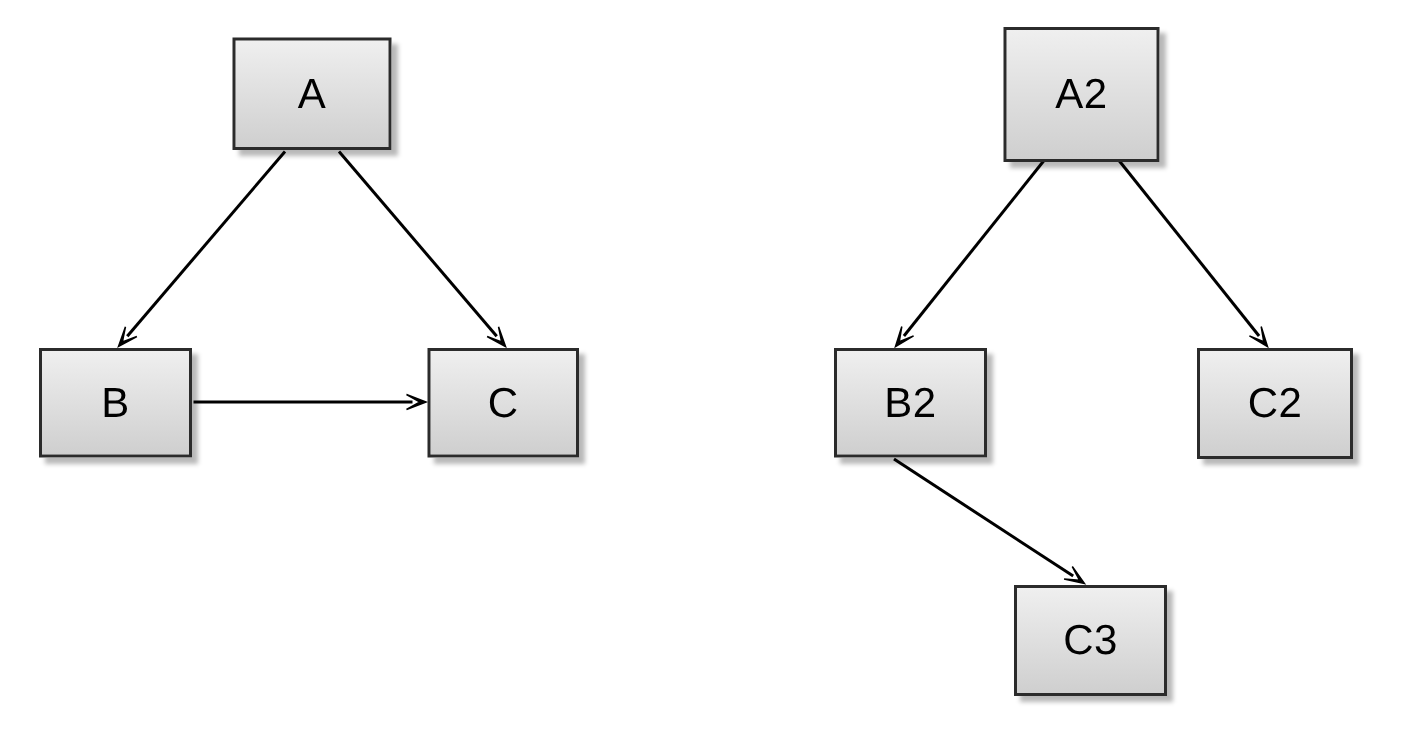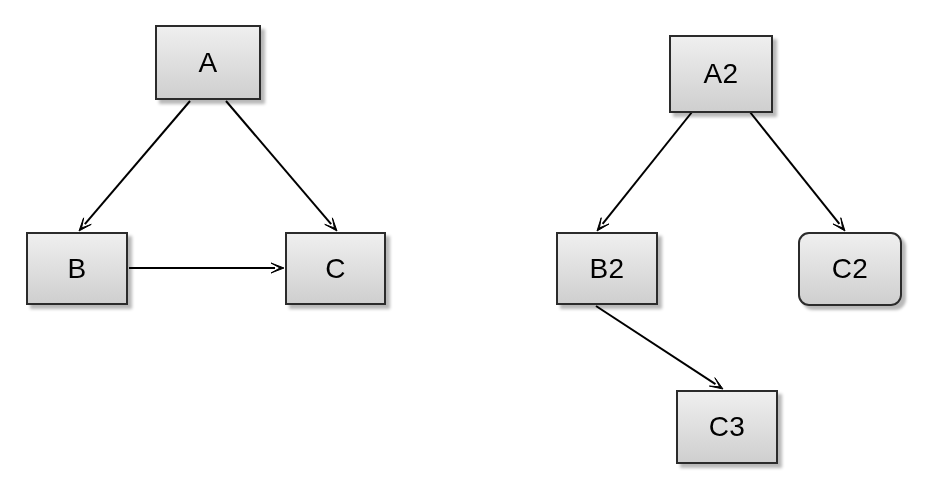--- a/index.html
+++ b/index.html
@@ -81,27 +81,27 @@
   <div id="node-layer">
       <div class="node" style="left: 155px; top: 25px; width: 106px; height: 75px; border-color: rgb(43, 43, 43); background-image: linear-gradient(rgb(239, 239, 239) 0%, rgb(207, 207, 207) 100%);">
         <span class="node-label">A</span>
       </div>
       <div class="node" style="left: 26px; top: 232px; width: 102px; height: 73px; border-color: rgb(43, 43, 43); background-image: linear-gradient(rgb(239, 239, 239) 0%, rgb(207, 207, 207) 100%);">
         <span class="node-label">B</span>
       </div>
       <div class="node" style="left: 285px; top: 232px; width: 101px; height: 73px; border-color: rgb(43, 43, 43); background-image: linear-gradient(rgb(239, 239, 239) 0%, rgb(207, 207, 207) 100%);">
         <span class="node-label">C</span>
       </div>
-      <div class="node" style="left: 669px; top: 35px; width: 104px; height: 78px; border-color: rgb(43, 43, 43); background-image: linear-gradient(rgb(239, 239, 239) 0%, rgb(207, 207, 207) 100%);">
+      <div class="node" style="left: 669px; top: 18px; width: 104px; height: 90px; border-color: rgb(43, 43, 43); background-image: linear-gradient(rgb(239, 239, 239) 0%, rgb(207, 207, 207) 100%);">
         <span class="node-label">A2</span>
       </div>
       <div class="node" style="left: 556px; top: 232px; width: 102px; height: 73px; border-color: rgb(43, 43, 43); background-image: linear-gradient(rgb(239, 239, 239) 0%, rgb(207, 207, 207) 100%);">
         <span class="node-label">B2</span>
       </div>
-      <div class="node" style="left: 798px; top: 232px; width: 104px; height: 74px; border-color: rgb(43, 43, 43); background-image: linear-gradient(rgb(239, 239, 239) 0%, rgb(207, 207, 207) 100%); border-radius: 11px;">
+      <div class="node" style="left: 798px; top: 232px; width: 104px; height: 74px; border-color: rgb(43, 43, 43); background-image: linear-gradient(rgb(239, 239, 239) 0%, rgb(207, 207, 207) 100%);">
         <span class="node-label">C2</span>
       </div>
       <div class="node" style="left: 676px; top: 390px; width: 102px; height: 74px; border-color: rgb(43, 43, 43); background-image: linear-gradient(rgb(239, 239, 239) 0%, rgb(207, 207, 207) 100%);">
         <span class="node-label">C3</span>
       </div>
     </div>
 
 </div>
 
 </body></html>

